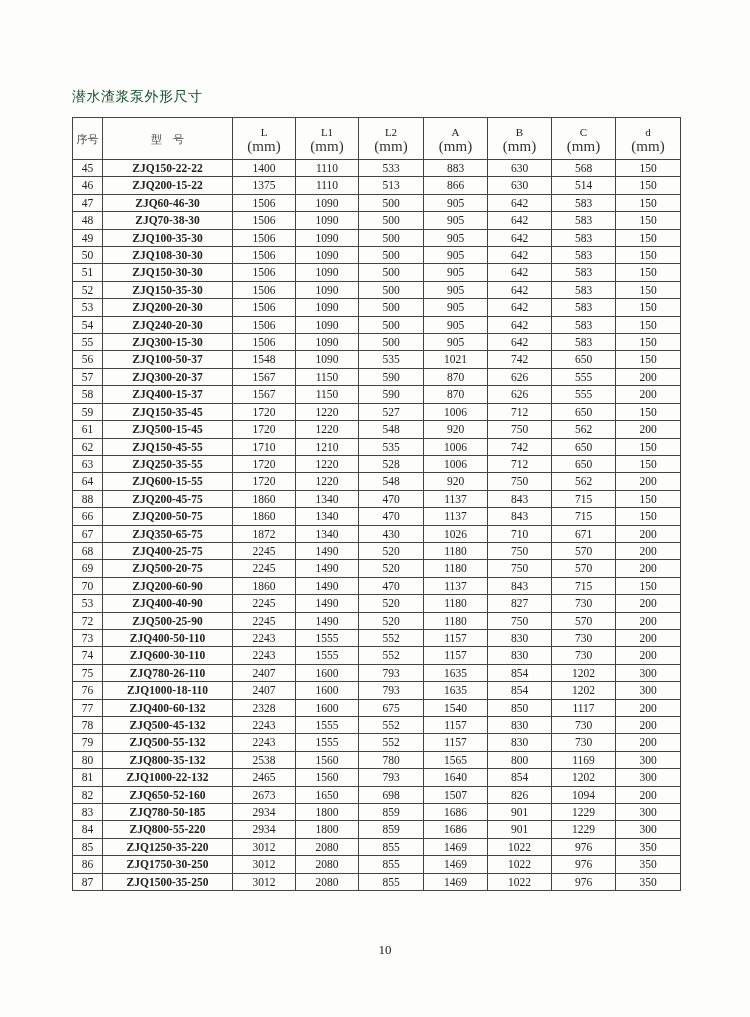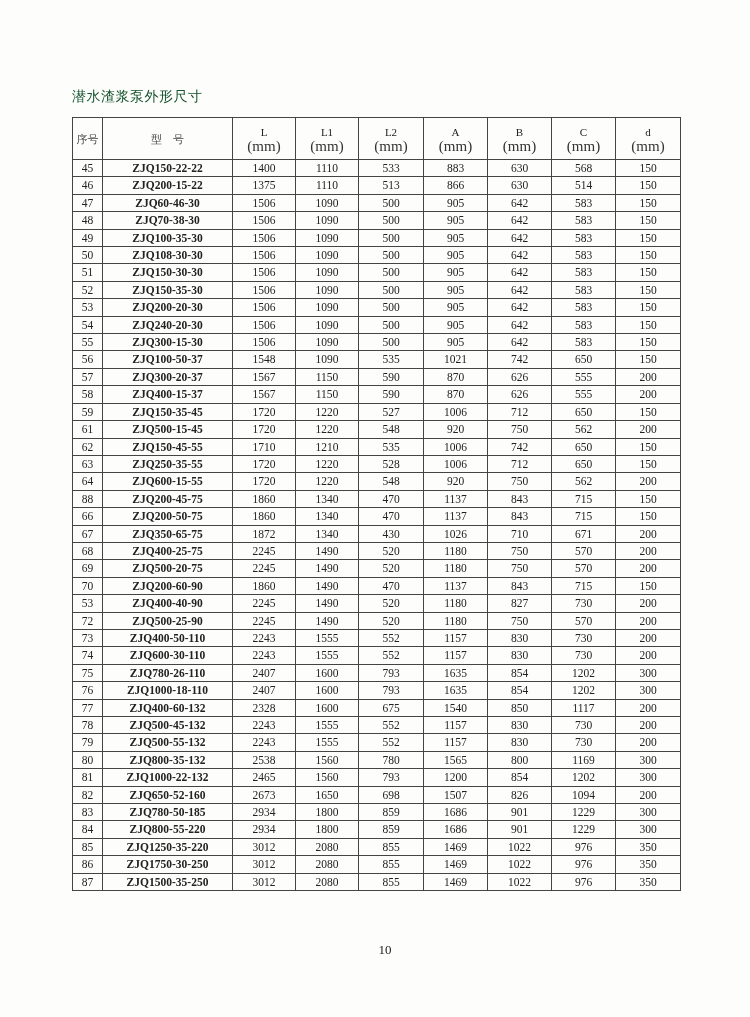--- a/index.html
+++ b/index.html
@@ -462,21 +462,21 @@
         <td>800</td>
         <td>1169</td>
         <td>300</td>
       </tr>
       <tr>
         <td>81</td>
         <td class="model">ZJQ1000-22-132</td>
         <td>2465</td>
         <td>1560</td>
         <td>793</td>
-        <td>1200</td>
+        <td>1640</td>
         <td>854</td>
         <td>1202</td>
         <td>300</td>
       </tr>
       <tr>
         <td>82</td>
         <td class="model">ZJQ650-52-160</td>
         <td>2673</td>
         <td>1650</td>
         <td>698</td>

